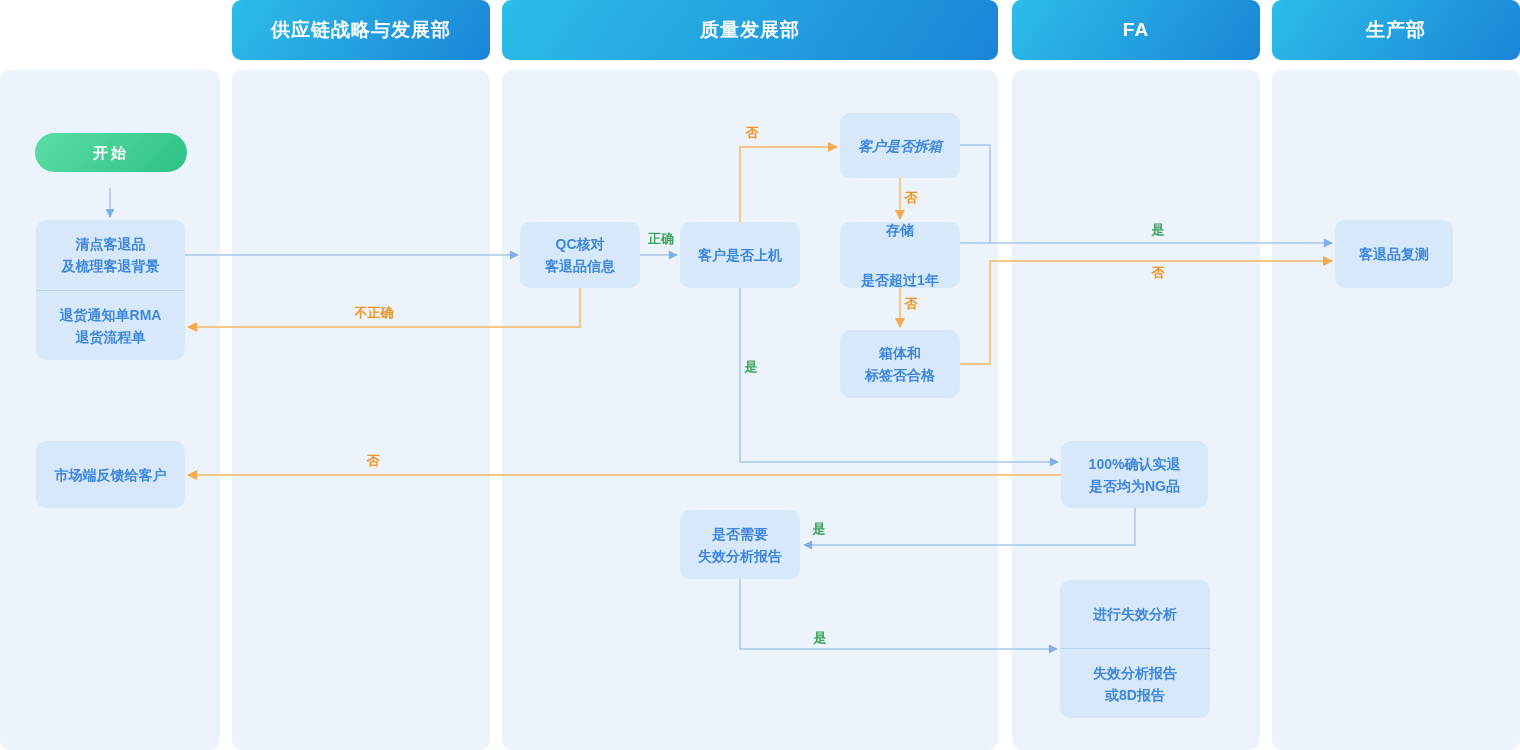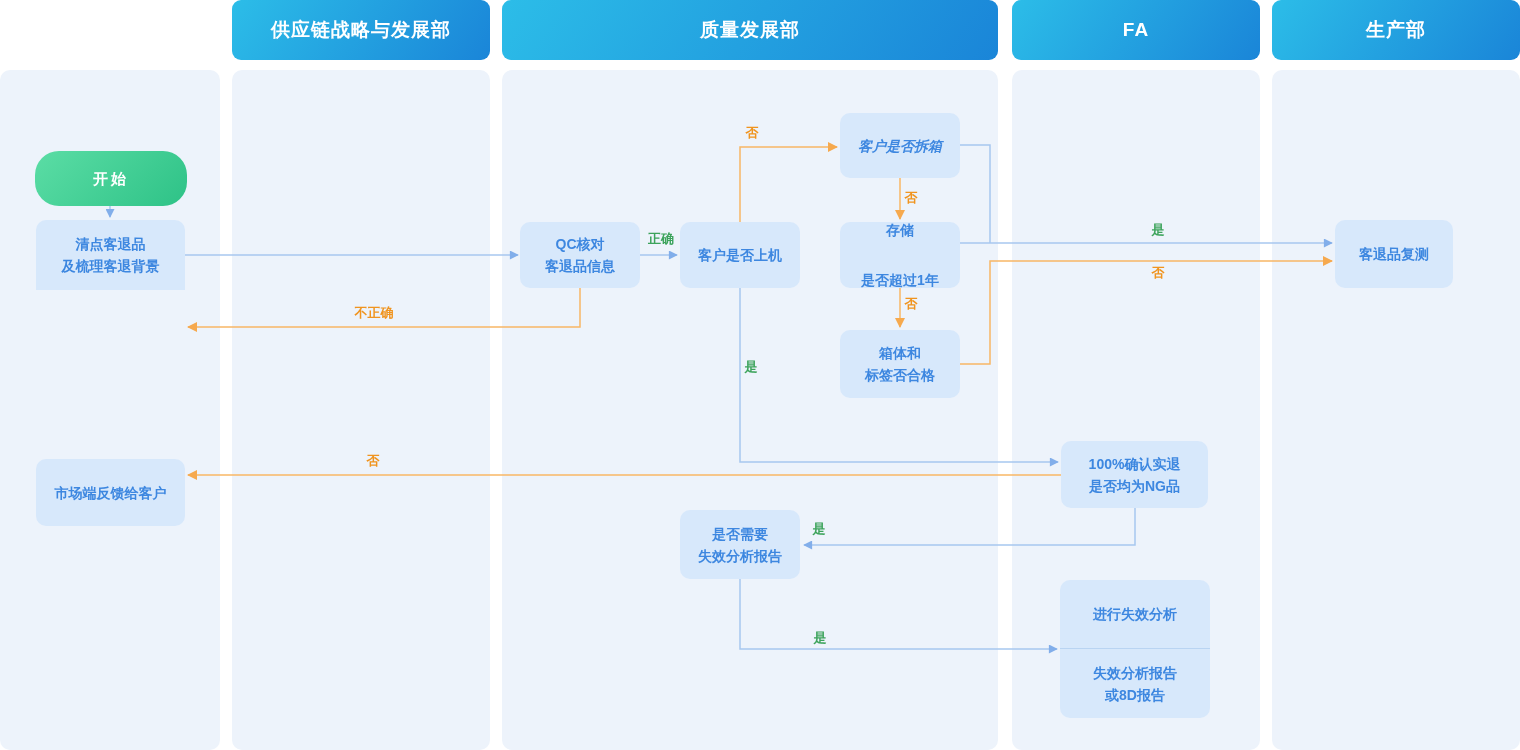--- a/index.html
+++ b/index.html
@@ -88,28 +88,32 @@
     <polyline class="edge-orange" points="900,288 900,327" marker-end="url(#arrO)"></polyline>
     <polyline class="edge-blue" points="960,145 990,145 990,243"></polyline>
     <polyline class="edge-blue" points="960,243 1332,243" marker-end="url(#arrB)"></polyline>
     <polyline class="edge-orange" points="960,364 990,364 990,261 1332,261" marker-end="url(#arrO)"></polyline>
     <polyline class="edge-blue" points="740,288 740,462 1058,462" marker-end="url(#arrB)"></polyline>
     <polyline class="edge-orange" points="1061,475 188,475" marker-end="url(#arrO)"></polyline>
     <polyline class="edge-blue" points="1135,508 1135,545 804,545" marker-end="url(#arrB)"></polyline>
     <polyline class="edge-blue" points="740,579 740,649 1057,649" marker-end="url(#arrB)"></polyline>
   </svg>
 
-  <div class="node node-start" style="left:35px;top:151px;width:152px;height:55px;">
+  <div class="node node-start" style="left:35px;top:133px;width:152px;height:39px;">
     <span>开始</span>
   </div>
 
   <div class="stack" style="left:36px;top:220px;width:149px;height:140px;">
     <div class="half top" style="top:0;height:70px;">
       <span>清点客退品</span>
       <span>及梳理客退背景</span>
+    </div>
+    <div class="half bottom" style="top:70px;height:70px;">
+      <span>退货通知单RMA</span>
+      <span>退货流程单</span>
     </div>
   </div>
 
   <div class="node" style="left:520px;top:222px;width:120px;height:66px;">
     <span>QC核对</span>
     <span>客退品信息</span>
   </div>
 
   <div class="node" style="left:680px;top:222px;width:120px;height:66px;">
     <span>客户是否上机</span>
@@ -126,21 +130,21 @@
 
   <div class="node" style="left:840px;top:330px;width:120px;height:68px;">
     <span>箱体和</span>
     <span>标签否合格</span>
   </div>
 
   <div class="node" style="left:1335px;top:220px;width:118px;height:68px;">
     <span>客退品复测</span>
   </div>
 
-  <div class="node" style="left:36px;top:441px;width:149px;height:67px;margin-top:18px;">
+  <div class="node" style="left:36px;top:441px;width:149px;height:67px;">
     <span>市场端反馈给客户</span>
   </div>
 
   <div class="node" style="left:1061px;top:441px;width:147px;height:67px;">
     <span>100%确认实退</span>
     <span>是否均为NG品</span>
   </div>
 
   <div class="node" style="left:680px;top:510px;width:120px;height:69px;">
     <span>是否需要</span>

